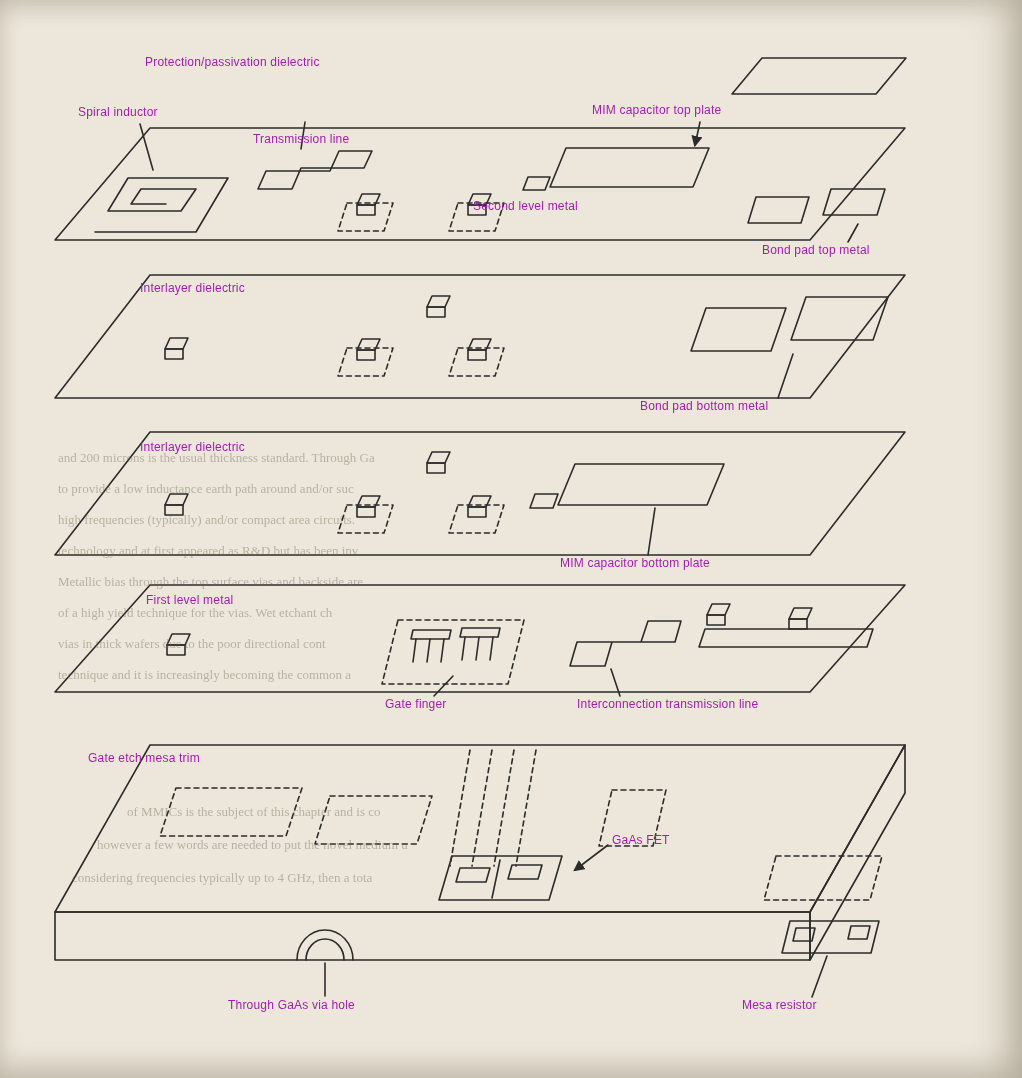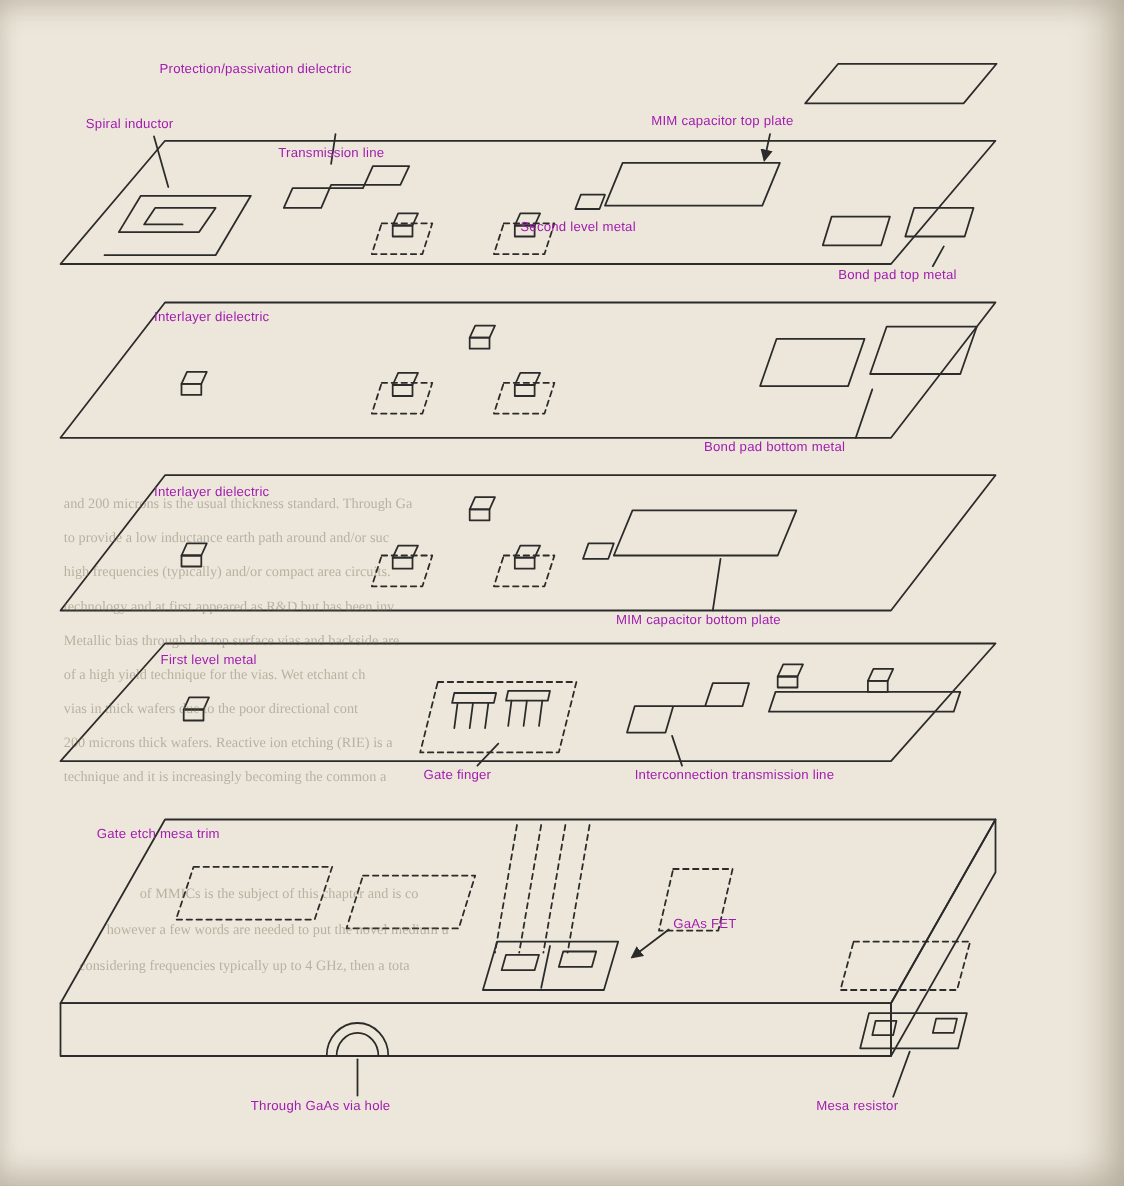--- a/index.html
+++ b/index.html
@@ -196,21 +196,20 @@
   <div class="lbl" style="left:742px;top:998px;">Mesa resistor</div>
 
   <div class="ghost" style="left:58px;top:442px;">
     <div>and 200 microns is the usual thickness standard. Through Ga</div>
     <div>to provide a low inductance earth path around and/or suc</div>
     <div>high frequencies (typically) and/or compact area circuits.</div>
     <div>technology and at first appeared as R&amp;D but has been inv</div>
     <div>Metallic bias through the top surface vias and backside are</div>
     <div>of a high yield technique for the vias. Wet etchant ch</div>
     <div>vias in thick wafers due to the poor directional cont</div>
-    <div>200 microns thick wafers. Reactive ion etching (RIE) is a</div>
     <div>technique and it is increasingly becoming the common a</div>
   </div>
   <div class="ghost blockB" style="left:60px;top:795px;margin-left:12px;">
     <div>of MMICs is the subject of this chapter and is co</div>
     <div>however a few words are needed to put the novel medium u</div>
     <div>considering frequencies typically up to 4 GHz, then a tota</div>
   </div>
 
 </div>
 

